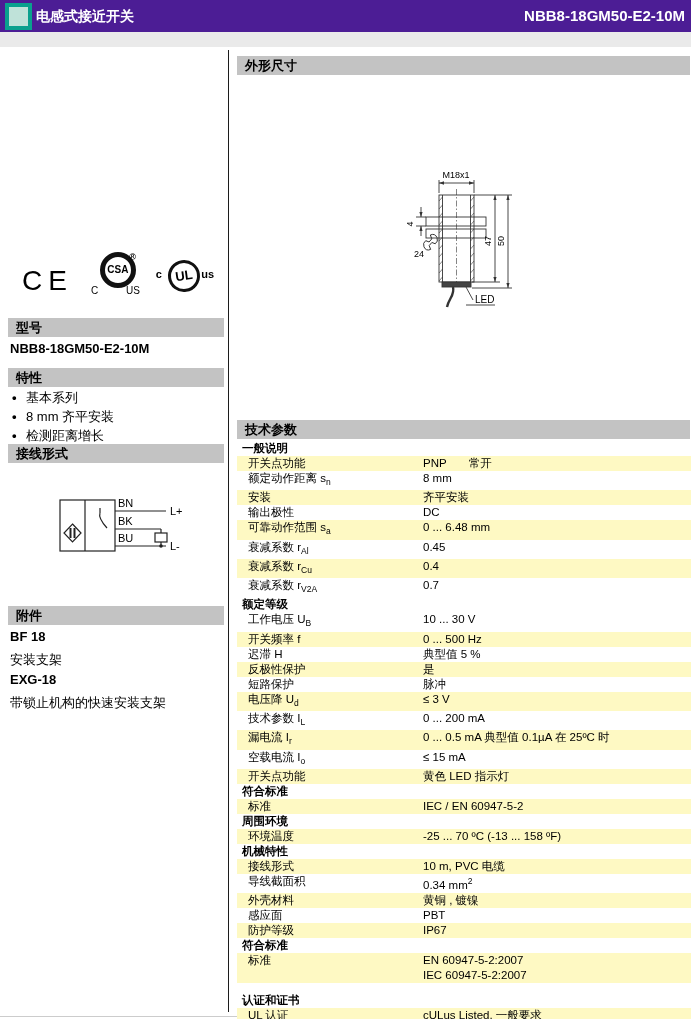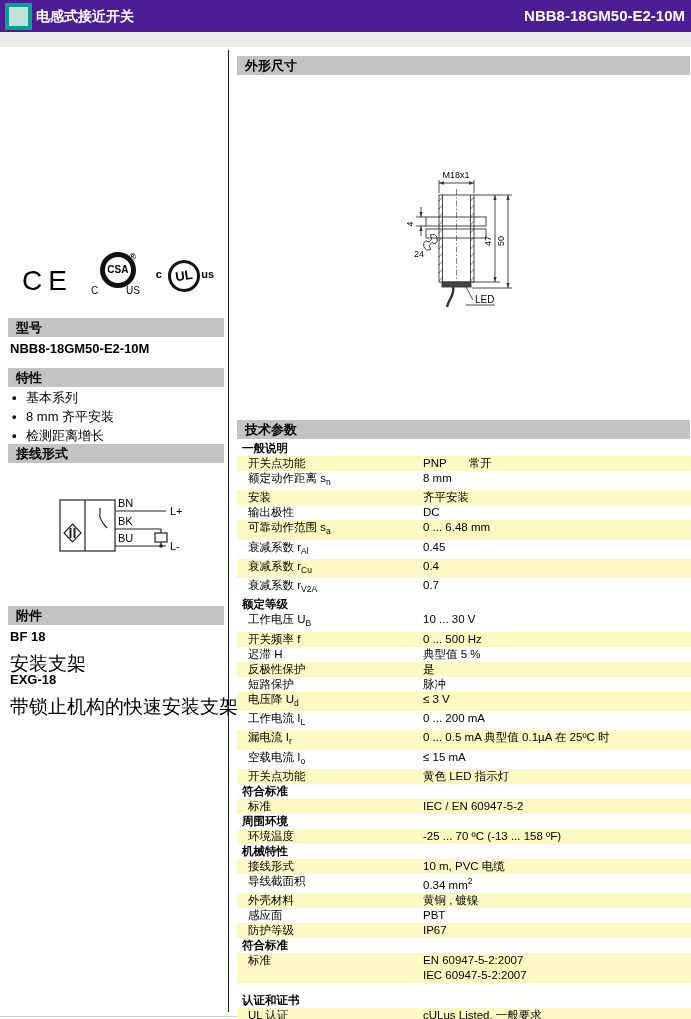--- a/index.html
+++ b/index.html
@@ -35,21 +35,21 @@
   .ul-ring{position:absolute;left:14px;top:2px;width:26px;height:26px;border:3px solid #111;border-radius:50%;
            text-align:center;font-size:13px;font-weight:bold;line-height:26px;transform:rotate(-8deg);}
   .ul-c{position:absolute;left:2px;top:10px;font-size:11px;font-weight:bold;}
   .ul-us{position:absolute;right:0px;top:10px;font-size:11px;font-weight:bold;}
   
   .model-value{position:absolute;left:10px;top:341px;font-size:13px;font-weight:bold;}
   .features-list{position:absolute;left:12px;top:390px;font-size:13px;}
   .features-list .li{display:flex;margin-bottom:4px;line-height:15px;}
   .features-list .dot{width:14px;font-weight:bold;}
   .acc-name{position:absolute;left:10px;font-size:13px;font-weight:bold;}
-  .acc-desc{position:absolute;left:10px;font-size:19px;}
+  .acc-desc{position:absolute;left:10px;font-size:13px;}
   
   .tech-table{position:absolute;left:237px;top:441px;width:454px;font-size:11.5px;}
   .t-sechead{font-weight:bold;line-height:15px;padding-left:5px;}
   .t-row{display:flex;min-height:15px;line-height:15px;}
   .t-row.alt{background:#fef9c3;}
   .t-row .lbl{width:186px;padding-left:11px;box-sizing:border-box;flex-shrink:0;}
   .t-row .val{flex:1;padding-right:4px;}
   .t-row sub{font-size:8.5px;}
   .t-row sup{font-size:8.5px;}
   .val2{margin-left:22px;}
@@ -252,21 +252,21 @@
     </div>
     <div class="t-row">
       <span class="lbl"><span>短路保护</span></span>
       <span class="val"><span>脉冲</span></span>
     </div>
     <div class="t-row alt">
       <span class="lbl"><span>电压降  U</span><sub>d</sub></span>
       <span class="val"><span>≤ 3 V</span></span>
     </div>
     <div class="t-row">
-      <span class="lbl"><span>工作电流  I</span><sub>L</sub></span>
+      <span class="lbl"><span>技术参数  I</span><sub>L</sub></span>
       <span class="val"><span>0 ... 200 mA</span></span>
     </div>
     <div class="t-row alt">
       <span class="lbl"><span>漏电流 I</span><sub>r</sub></span>
       <span class="val"><span>0 ... 0.5 mA 典型值 0.1µA 在 25ºC 时</span></span>
     </div>
     <div class="t-row">
       <span class="lbl"><span>空载电流 I</span><sub>o</sub></span>
       <span class="val"><span>≤ 15 mA</span></span>
     </div>

